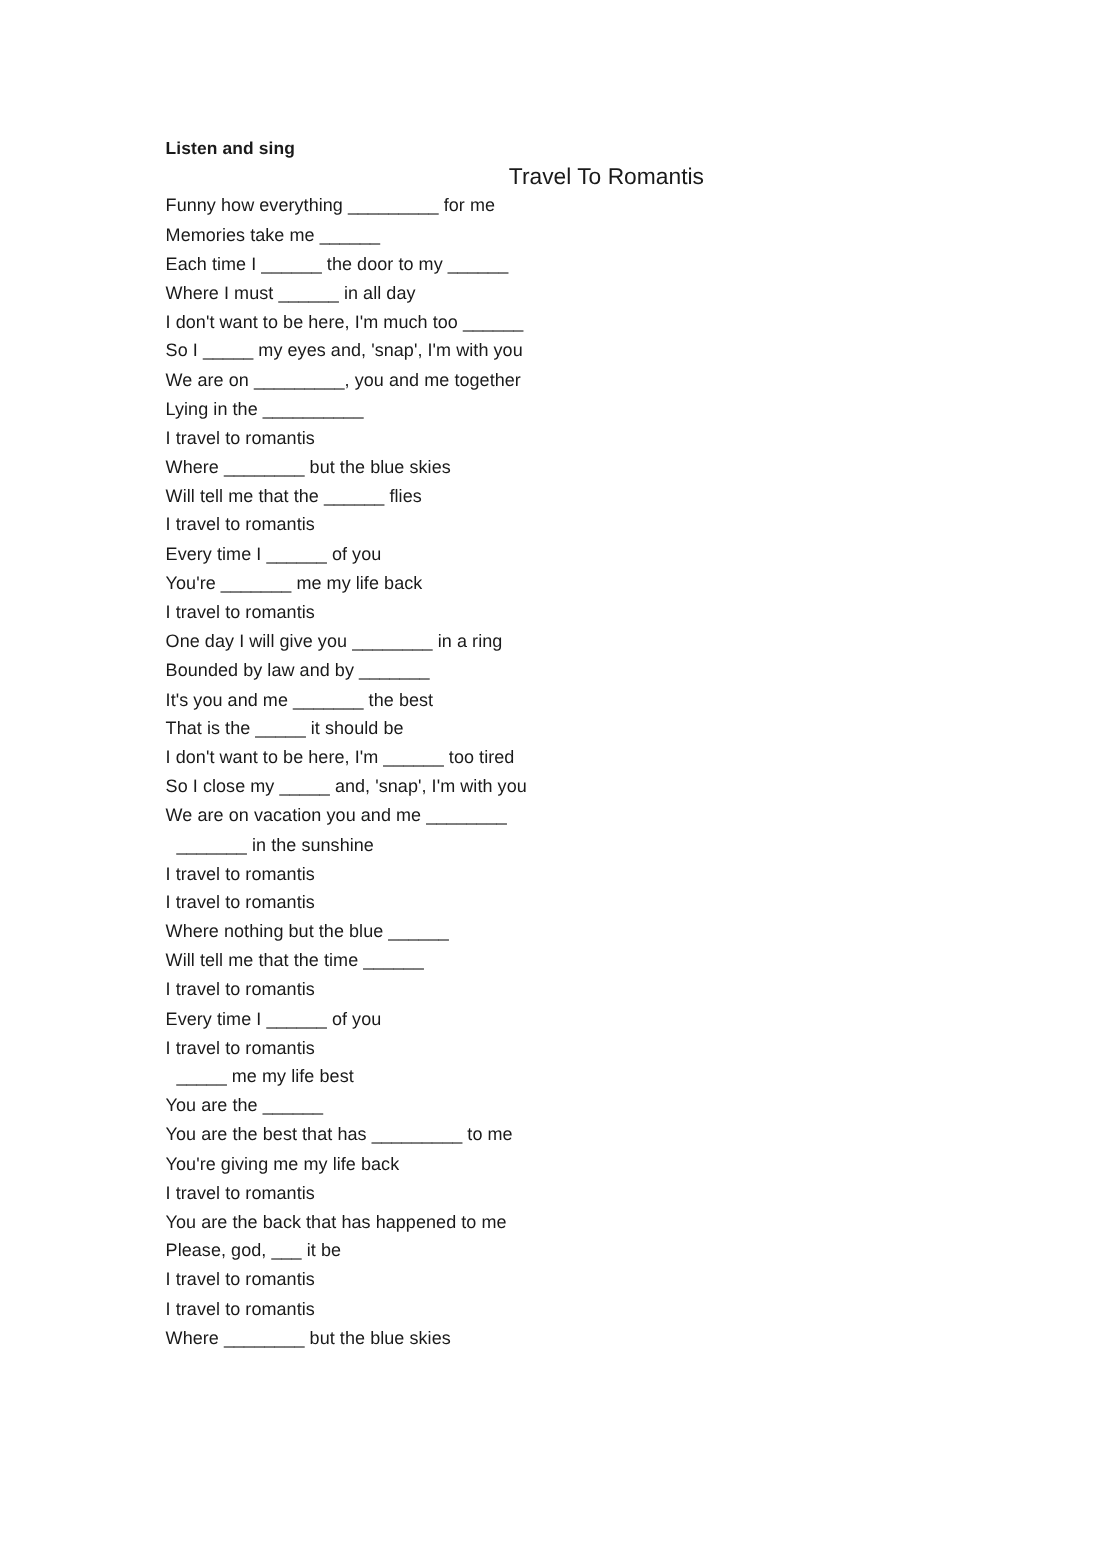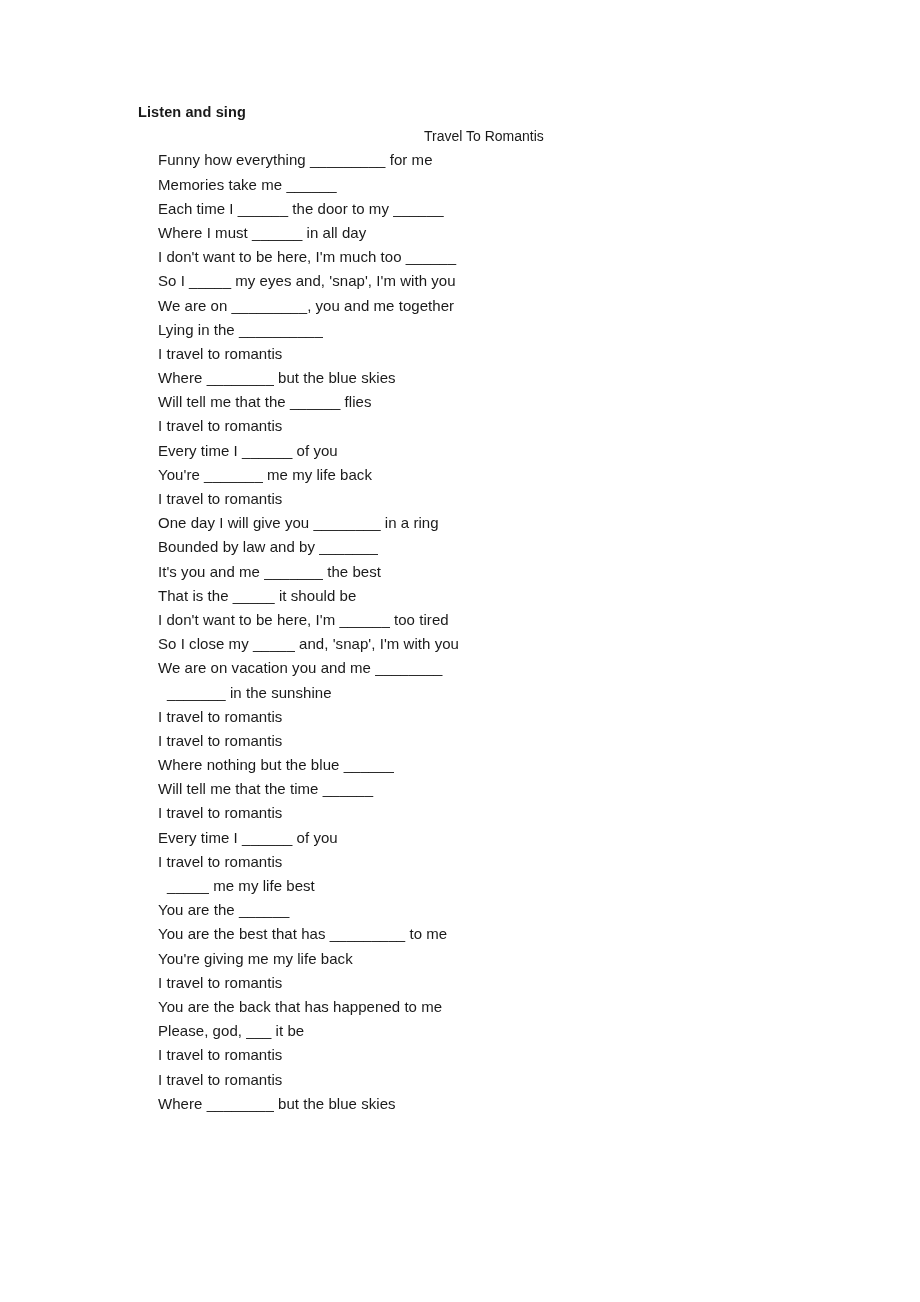--- a/index.html
+++ b/index.html
@@ -17,49 +17,48 @@
   .page {
     position: relative;
     width: 920px;
     height: 1302px;
     background: #ffffff;
     box-sizing: border-box;
   }
   .content {
     position: absolute;
     left: 138px;
-    top: 100px;
+    top: 112px;
     width: 700px;
   }
   .doc-heading {
     font-size: 14.5px;
     font-weight: bold;
     line-height: 24.2px;
     margin: 0;
     letter-spacing: 0.1px;
   }
   .song-title-row {
     line-height: 24.2px;
     height: 24.2px;
-    font-size: 14px;
+    font-size: 19px;
     padding-left: 286px;
     white-space: pre;
   }
   .lyrics {
     margin: 0;
     padding: 0;
     list-style: none;
   }
   .lyric-line {
     font-size: 15px;
     line-height: 24.2px;
     height: 24.2px;
     white-space: pre;
     letter-spacing: 0.05px;
-    margin-left: 20px;
   }
   .lyric-line.indented {
     padding-left: 9px;
   }
 </style>
 </head>
 <body>
 
 <div class="page">
   <div class="content">

